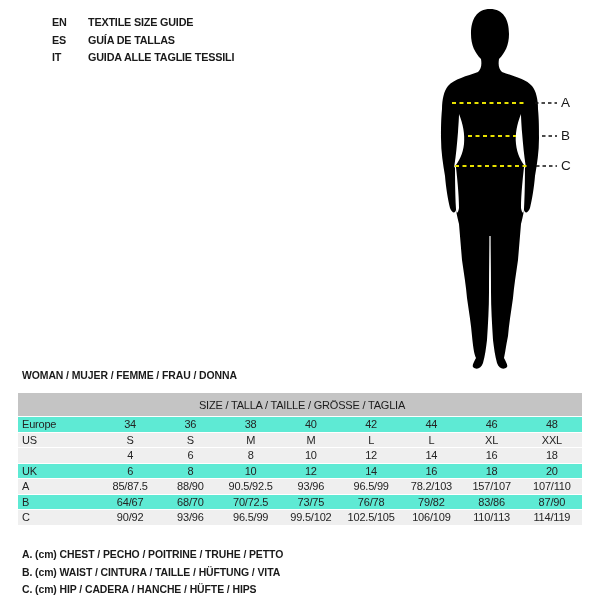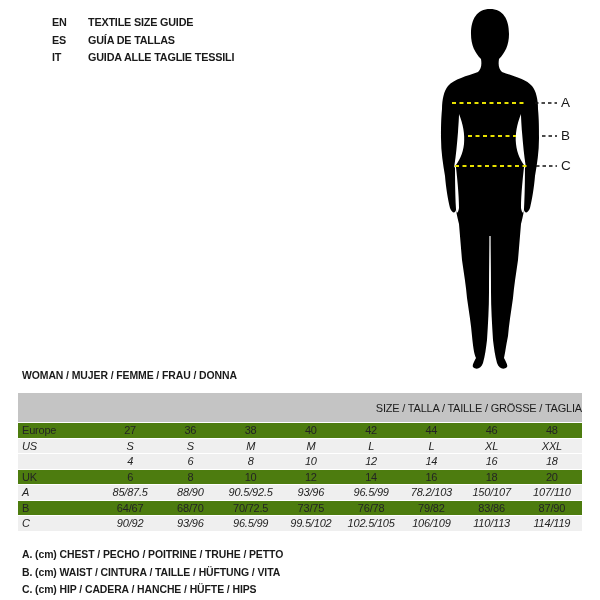--- a/index.html
+++ b/index.html
@@ -37,25 +37,25 @@
   table.size-table{
     width:564px;border-collapse:collapse;table-layout:fixed;
     font-size:11px;color:#242424;
   }
   table.size-table td,table.size-table th{
     padding:0;height:14.5px;border-bottom:1px solid #ffffff;
     text-align:center;font-weight:400;letter-spacing:-0.2px;white-space:nowrap;
   }
   table.size-table .row-label{text-align:left;padding-left:4px;}
   table.size-table th.table-head{
-    background:#c4c4c4;text-align:right;padding-left:4px;height:29px;
+    background:#c4c4c4;text-align:center;padding-left:4px;height:23px;
     font-weight:400;color:#1c1c1c;font-size:11px;
   }
-  tr.shaded td{background:#efefef;font-style:italic;}
-  tr.plain td{background:#4d7c0f;}
+  tr.shaded td{background:#efefef;}
+  tr.plain td{background:#5eead4;}
 
   
   .legend-block{left:22px;top:546px;}
   .legend-line{
     font-size:11px;font-weight:700;line-height:17.5px;letter-spacing:-0.1px;
     white-space:nowrap;transform:scaleX(0.95);transform-origin:left center;
   }
 </style>
 </head>
 <body>
@@ -158,21 +158,21 @@
         <col>
         <col>
         <col>
     </colgroup>
     <tbody>
         <tr>
       <th class="table-head" colspan="9">SIZE / TALLA / TAILLE / GRÖSSE / TAGLIA</th>
     </tr>
     <tr class="plain">
       <td class="row-label">Europe</td>
-      <td>27</td>
+      <td>34</td>
       <td>36</td>
       <td>38</td>
       <td>40</td>
       <td>42</td>
       <td>44</td>
       <td>46</td>
       <td>48</td>
     </tr>
     <tr class="shaded">
       <td class="row-label">US</td>
@@ -208,21 +208,21 @@
       <td>20</td>
     </tr>
     <tr class="shaded">
       <td class="row-label">A</td>
       <td>85/87.5</td>
       <td>88/90</td>
       <td>90.5/92.5</td>
       <td>93/96</td>
       <td>96.5/99</td>
       <td>78.2/103</td>
-      <td>150/107</td>
+      <td>157/107</td>
       <td>107/110</td>
     </tr>
     <tr class="plain">
       <td class="row-label">B</td>
       <td>64/67</td>
       <td>68/70</td>
       <td>70/72.5</td>
       <td>73/75</td>
       <td>76/78</td>
       <td>79/82</td>

